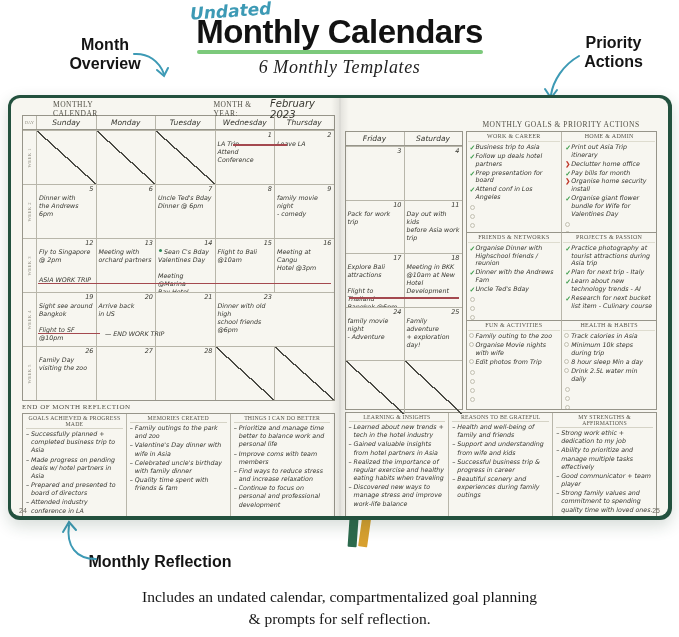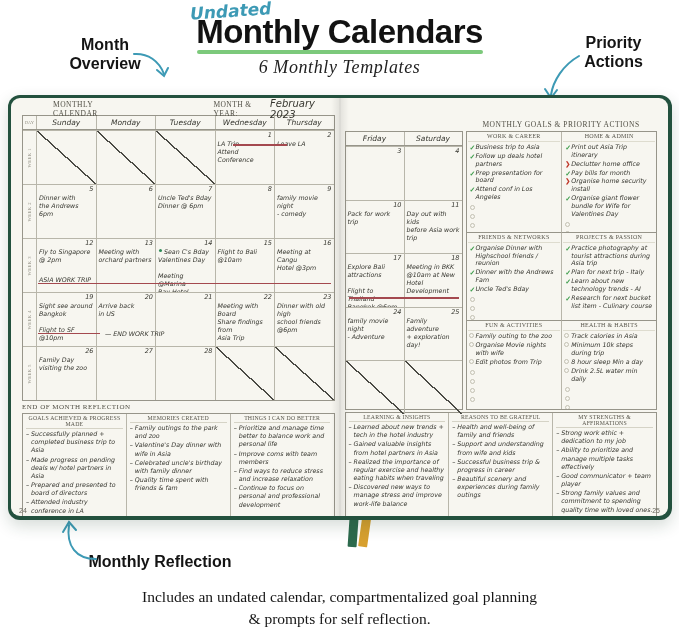--- a/index.html
+++ b/index.html
@@ -274,26 +274,20 @@
             </div>
             <div class="cell">
               <span class="date hand">20</span>
               <span class="entry hand">Arrive back
 in US</span>
             </div>
             <div class="cell">
               <span class="date hand">21</span>
             </div>
             <div class="cell">
-              <span class="date hand">22</span>
-              <span class="entry hand">Meeting with Board
-Share findings from
-Asia Trip</span>
-            </div>
-            <div class="cell">
               <span class="date hand">23</span>
               <span class="entry hand">Dinner with old high
 school friends @6pm</span>
             </div>
             <div class="redline end-line"></div>
             <span class="end-label hand">END WORK TRIP</span>
           </div>
 
           <div class="wrow">
             <div class="wlab">

